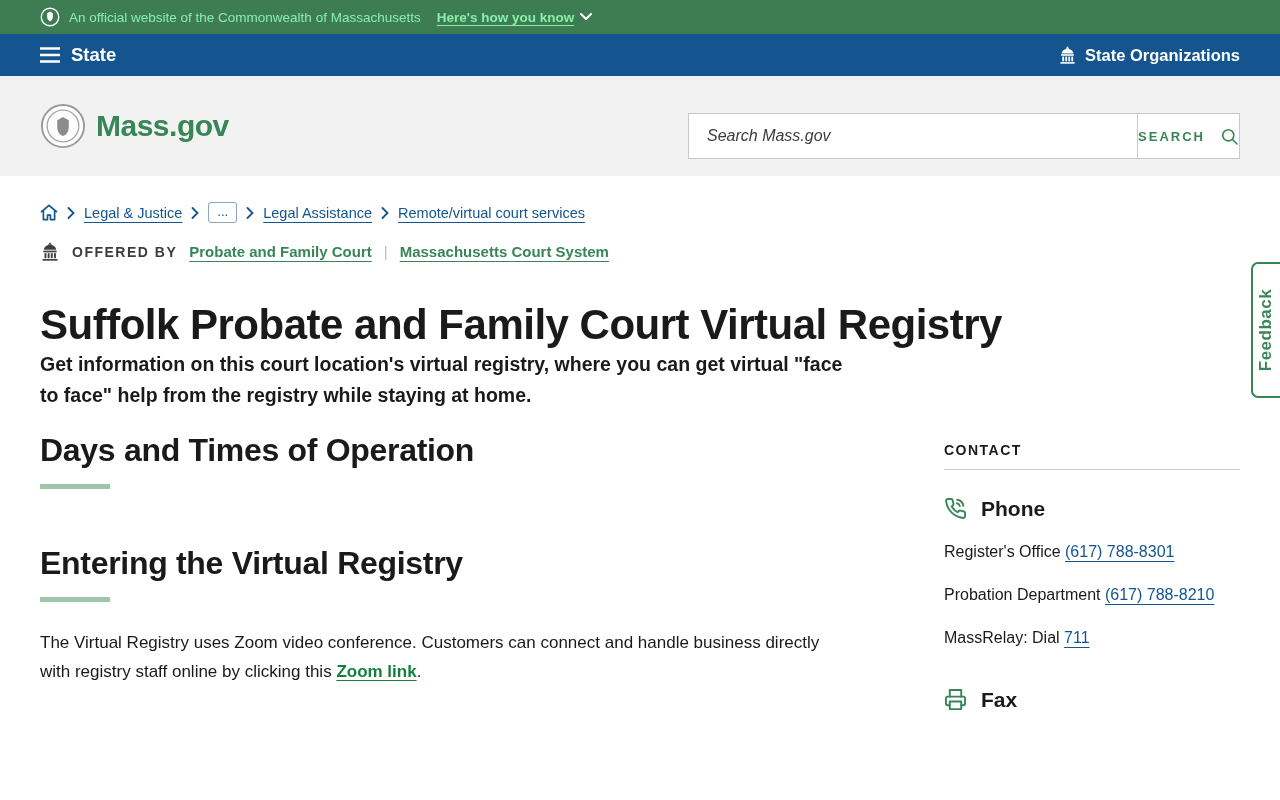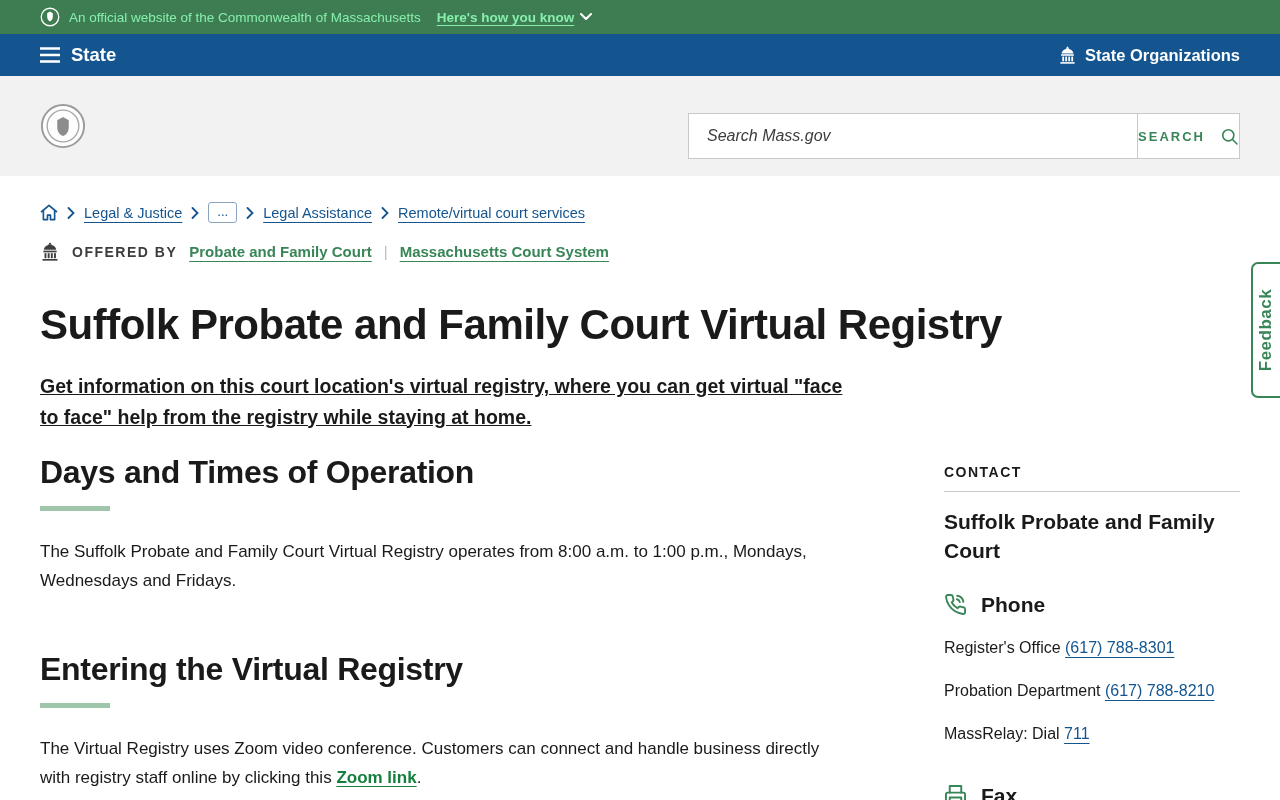--- a/index.html
+++ b/index.html
@@ -147,26 +147,24 @@
   .offered-sep { color: #bbb; font-size: 15px; }
 
   .page-title {
     margin-top: 40px;
     font-size: 42px;
     font-weight: bold;
     letter-spacing: -0.5px;
     line-height: 1.15;
   }
   .subtitle {
-    margin-top: 22px;
     font-size: 19.5px;
     font-weight: bold;
     line-height: 1.55;
     max-width: 820px;
-    text-decoration: underline;
   }
 
   .columns { display: flex; justify-content: space-between; margin-top: 22px; }
   .main-col { width: 800px; }
 
   .section-heading { font-size: 32px; font-weight: bold; letter-spacing: -0.3px; }
   .heading-rule { width: 70px; height: 5px; background: #9fc6ab; margin-top: 15px; }
   .section p { margin-top: 26px; font-size: 17px; line-height: 1.72; max-width: 790px; }
   .section + .section { margin-top: 56px; }
   .inline-link { color: #15803d; font-weight: bold; text-decoration: underline; text-underline-offset: 3px; }
@@ -253,20 +251,21 @@
   </span>
 </div>
 
 <div class="site-header">
   <span class="logo">
     <svg viewBox="0 0 48 48">
       <circle cx="24" cy="24" r="22" fill="#fdfdfd" stroke="#9a9a9a" stroke-width="2"></circle>
       <circle cx="24" cy="24" r="16.5" fill="none" stroke="#a8a8a8" stroke-width="1.4"></circle>
       <path d="M24 14.5l6 3.4v7.1c0 5.4-3 8.4-6 9.5-3-1.1-6-4.1-6-9.5v-7.1z" fill="#8c8c8c"></path>
     </svg>
+    <span class="logo-text">Mass.gov</span>
   </span>
   <div class="search-bar">
     <input class="search-input" type="text" placeholder="Search Mass.gov" style="">
     <button class="search-btn">
       <span>SEARCH</span>
       <svg width="19" height="19" viewBox="0 0 24 24" fill="none" stroke="#388557" stroke-width="2">
         <circle cx="10.5" cy="10.5" r="7"></circle>
         <path d="M15.8 15.8L21.5 21.5" stroke-linecap="round"></path>
       </svg>
     </button>
@@ -320,35 +319,33 @@
   <h1 class="page-title">Suffolk Probate and Family Court Virtual Registry</h1>
   <p class="subtitle">Get information on this court location's virtual registry, where you can get virtual "face to face" help from the registry while staying at home.</p>
 
   <div class="columns">
 
     <div class="main-col">
 
       <div class="section">
         <h2 class="section-heading">Days and Times of Operation</h2>
         <div class="heading-rule"></div>
-        <p>The Suffolk Probate and Family Court Virtual Registry operates from 8:00 a.m. to 1:00 p.m., Mondays, Wednesdays and Fridays.</p>
       </div>
 
       <div class="section">
         <h2 class="section-heading">Entering the Virtual Registry</h2>
         <div class="heading-rule"></div>
         <p><span>The Virtual Registry uses Zoom video conference. Customers can connect and handle business directly with registry staff online by clicking this </span><a class="inline-link">Zoom link</a><span>.</span></p>
       </div>
 
     </div>
 
     <aside class="sidebar">
       <div class="contact-label">CONTACT</div>
       <hr>
-      <div class="contact-name">Suffolk Probate and Family Court</div>
 
       <div class="contact-heading">
         <svg viewBox="0 0 24 24" fill="none" stroke="#388557" stroke-width="2" stroke-linecap="round" stroke-linejoin="round">
           <path d="M13.5 6.5a4 4 0 0 1 3 3"></path>
           <path d="M13.8 2.8a7.5 7.5 0 0 1 6.4 6.4"></path>
           <path d="M22 16.92v3a2 2 0 0 1-2.18 2 19.79 19.79 0 0 1-8.63-3.07 19.5 19.5 0 0 1-6-6 19.79 19.79 0 0 1-3.07-8.67A2 2 0 0 1 4.11 2h3a2 2 0 0 1 2 1.72 12.84 12.84 0 0 0 .7 2.81 2 2 0 0 1-.45 2.11L8.09 9.91a16 16 0 0 0 6 6l1.27-1.27a2 2 0 0 1 2.11-.45 12.84 12.84 0 0 0 2.81.7A2 2 0 0 1 22 16.92z"></path>
         </svg>
         <span>Phone</span>
       </div>
 

